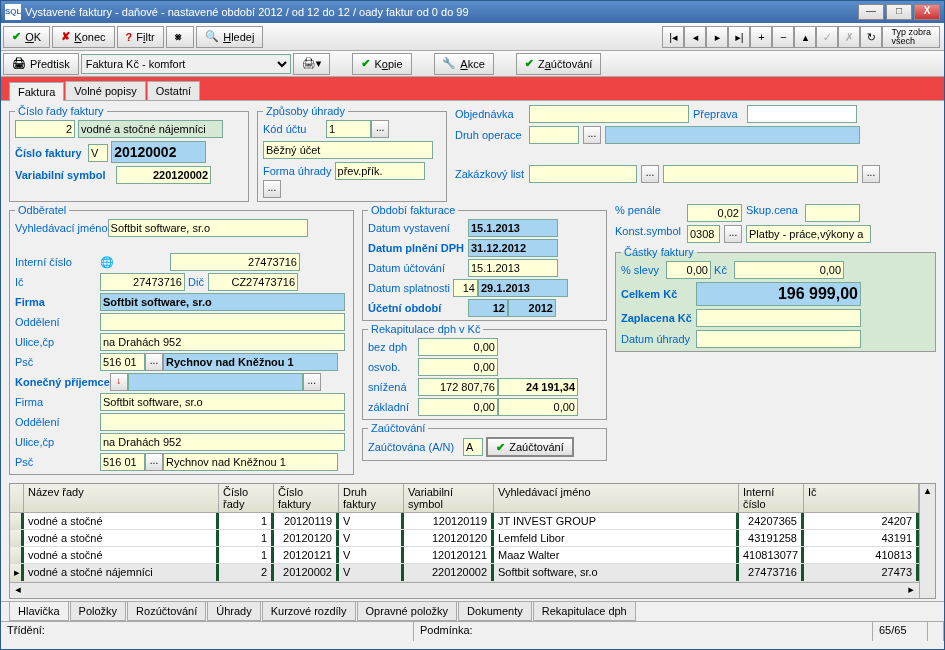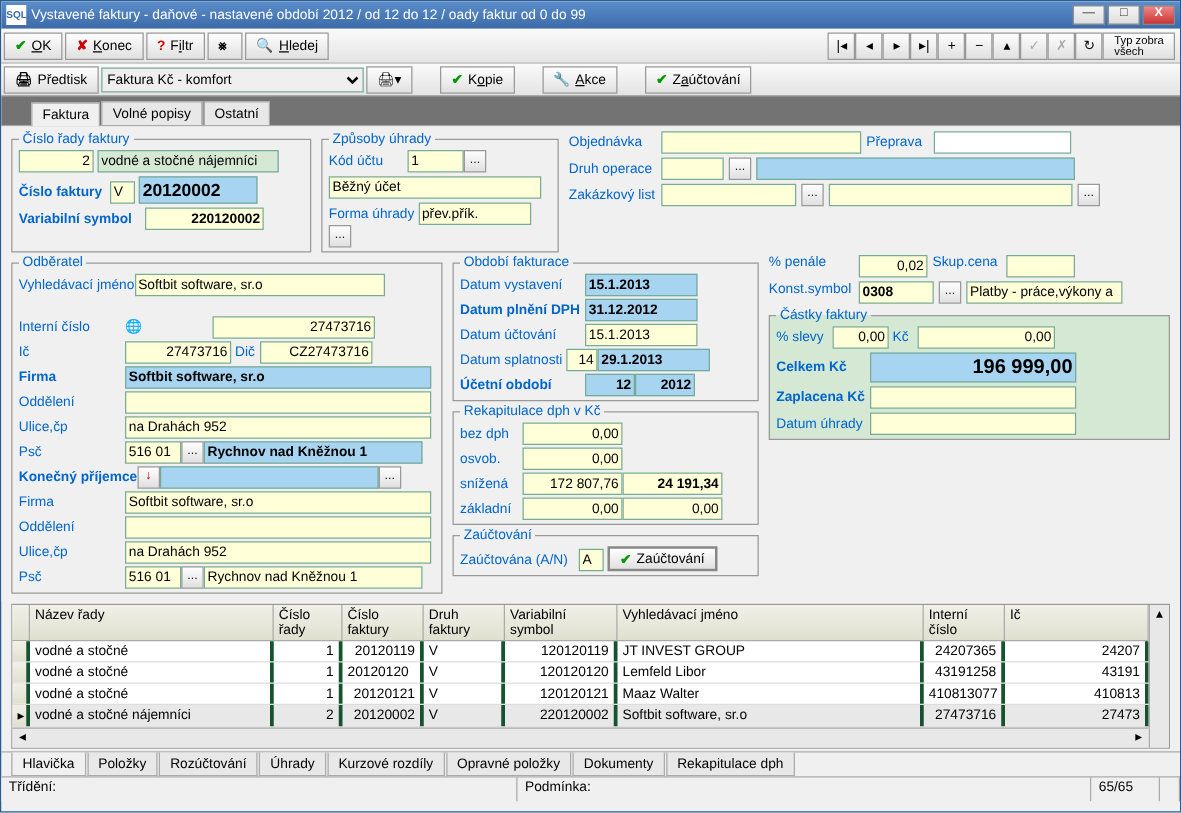--- a/index.html
+++ b/index.html
@@ -12,21 +12,21 @@
 .toolbar{background:linear-gradient(#fafafa,#e4e4e4);border-bottom:1px solid #aaa;height:28px;display:flex;align-items:center;padding:2px}
 .tbtn{border:1px solid #999;background:linear-gradient(#fefefe,#e0e0e0);height:22px;padding:0 8px;display:flex;align-items:center;margin-right:2px;cursor:pointer}
 .tbtn .ic{margin-right:4px;font-weight:bold}
 .g{color:#090}
 .r{color:#c00}
 .navgrp{display:flex;margin-left:auto}
 .nbtn{border:1px solid #999;background:linear-gradient(#fefefe,#e0e0e0);width:22px;height:22px;text-align:center;line-height:20px;cursor:pointer}
 .nbtn.dis{color:#aaa}
 .toolbar2{background:linear-gradient(#fafafa,#e4e4e4);border-bottom:1px solid #aaa;height:26px;display:flex;align-items:center;padding:2px}
 select{border:1px solid #7a9;height:20px}
-.tabs{display:flex;padding:4px 24px 0;border-bottom:1px solid #aaa;background:#737373}
+.tabs{display:flex;padding:4px 8px 0;border-bottom:1px solid #aaa;background:#ef4444}
 .tab{padding:3px 8px;border:1px solid #aaa;border-bottom:none;background:#e8e8e8;margin-right:1px;cursor:pointer}
 .tab.act{background:#f0f0f0;position:relative;top:1px}
 .main{padding:4px 8px;background:#f0f0f0}
 .row{display:flex;gap:8px}
 fieldset{border:1px solid #999;padding:3px 5px;margin-bottom:2px}
 legend{color:#06c;padding:0 3px}
 .lbl{display:inline-block;min-width:85px;color:#06c}
 input[type=text]{border:1px solid #7a9;height:18px;padding:0 2px;background:#fff}
 .ro{background:#ffffd8 !important}
 .hl{background:#a7d4f0 !important;font-weight:bold}
@@ -144,21 +144,21 @@
 <input type="text" class="ro" style="width: 90px;" value="přev.přík."><span class="dots">...</span></div>
 </fieldset>
 
 <div style="flex:1">
 <div style="display:flex;gap:4px;align-items:center;margin-bottom:3px">
 <span class="lbl" style="min-width:70px">Objednávka</span>
           <input type="text" class="ro" style="width: 160px;">
 <span class="lbl" style="min-width:50px">Přeprava</span>
           <input type="text" style="width: 110px;">
 </div>
-<div style="display:flex;gap:4px;align-items:center;margin-bottom:3px">
+<div style="display:flex;gap:4px;align-items:center;margin-bottom:21px">
 <span class="lbl" style="min-width:70px">Druh operace</span>
           <input type="text" class="ro" style="width: 50px;">
           <span class="dots">...</span>
 <input type="text" class="hl" style="width: 255px;">
 </div>
 <div style="display:flex;gap:4px;align-items:center">
 <span class="lbl" style="min-width:70px">Zakázkový list</span>
           <input type="text" class="ro" style="width: 108px;">
           <span class="dots">...</span>
 <input type="text" class="ro" style="width: 195px;">
@@ -212,21 +212,21 @@
 
 <div style="flex:1">
 <div style="display:flex;gap:4px;margin-bottom:3px">
 <span class="lbl" style="min-width:68px">% penále</span>
           <input type="text" class="ro" style="width: 55px; text-align: right;" value="0,02">
 <span class="lbl" style="min-width:55px">Skup.cena</span>
           <input type="text" class="ro" style="width: 55px;">
 </div>
 <div style="display:flex;gap:4px;margin-bottom:3px">
 <span class="lbl" style="min-width:68px">Konst.symbol</span>
-          <input type="text" class="ro" style="width: 60px; font-weight: bold;" value="0308">
+          <input type="text" class="ro" style="width: 33px; font-weight: normal;" value="0308">
           <span class="dots">...</span>
 <input type="text" class="ro" style="width: 125px;" value="Platby - práce,výkony a">
 </div>
 <fieldset class="gr" style="background:#d4e8d4">
 <legend>Částky faktury</legend>
 <div><span class="lbl" style="min-width:45px">% slevy</span><input type="text" class="ro" style="width: 45px; text-align: right;" value="0,00">
 <span class="lbl" style="min-width:20px">Kč</span><input type="text" class="ro" style="width: 110px; text-align: right;" value="0,00"></div>
 <div style="margin-top:3px;display:flex;align-items:center">
             <span class="lbl bld" style="min-width:75px">Celkem Kč</span>
             <input type="text" class="hl big" style="width: 165px; height: 24px;" value="196 999,00">
@@ -261,21 +261,21 @@
           <div style="width:65px">V</div>
           <div style="width:90px;text-align:right">120120119</div>
           <div style="width:245px">JT INVEST GROUP</div>
           <div style="width:65px;text-align:right">24207365</div>
           <div style="flex:1;text-align:right">24207</div>
         </div>
         <div class="gridr">
           <div class="rowmark"></div>
           <div style="width:195px">vodné a stočné</div>
           <div style="width:55px;text-align:right">1</div>
-          <div style="width:65px;">20120120</div>
+          <div style="width:65px;text-align:right">20120120</div>
           <div style="width:65px">V</div>
           <div style="width:90px;text-align:right">120120120</div>
           <div style="width:245px">Lemfeld Libor</div>
           <div style="width:65px;text-align:right">43191258</div>
           <div style="flex:1;text-align:right">43191</div>
         </div>
         <div class="gridr">
           <div class="rowmark"></div>
           <div style="width:195px">vodné a stočné</div>
           <div style="width:55px;text-align:right">1</div>

